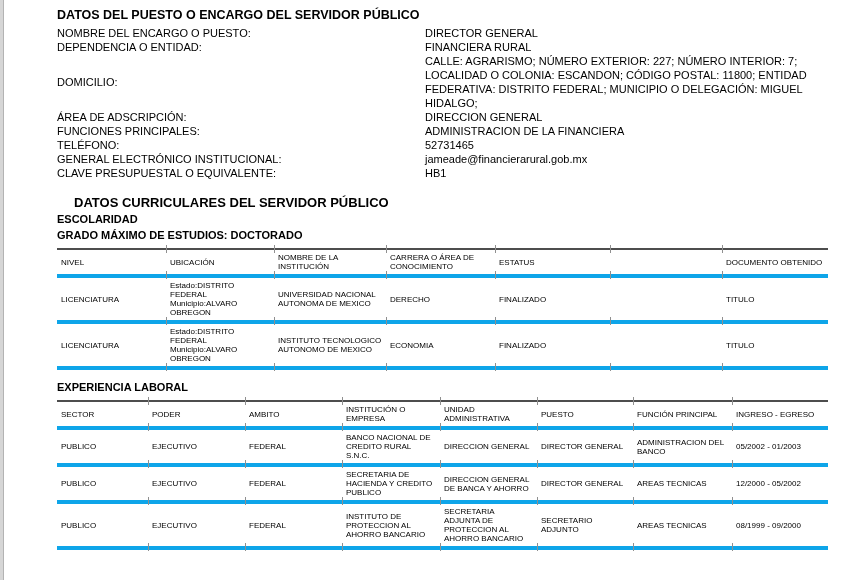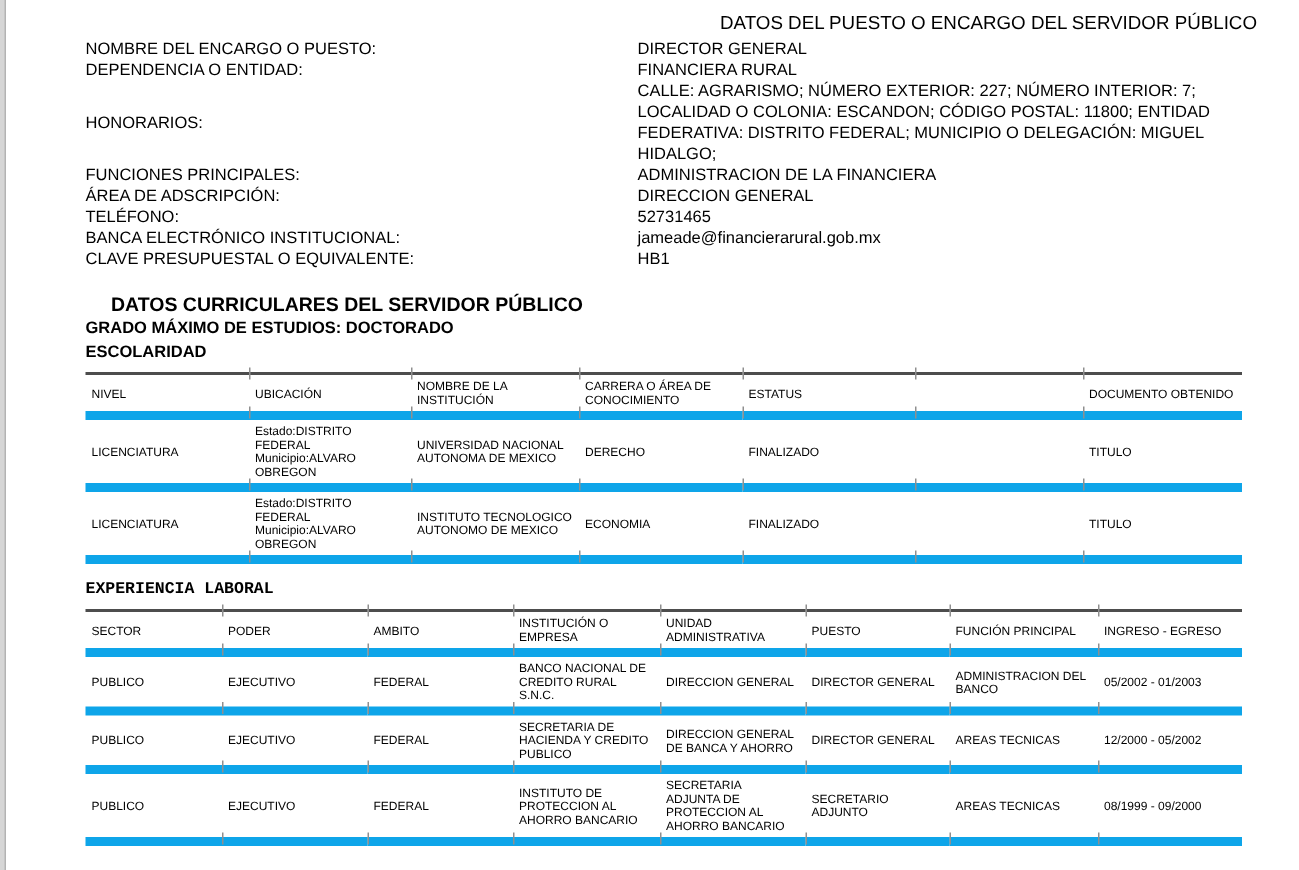--- a/index.html
+++ b/index.html
@@ -11,45 +11,45 @@
     color: #000;
   }
   .window-edge {
     position: absolute; left: 0; top: 0; bottom: 0;
     width: 3px; background: #d6d6d6;
     border-right: 1px solid #b3b3b3;
   }
   .content {
     position: absolute; left: 57px; top: 8px; width: 781px;
   }
-  .h1 { font-size: 12.5px; font-weight: normal; line-height: 15px; margin-bottom: 3px; text-align: right; }
+  .h1 { font-size: 12.5px; font-weight: bold; line-height: 15px; margin-bottom: 3px; }
   .fields { font-size: 11px; }
   .frow { display: flex; align-items: center; }
   .flabel { width: 368px; flex: none; line-height: 14px; }
   .fvalue { width: 395px; flex: none; line-height: 14px; }
   .h2 { font-size: 13px; font-weight: bold; line-height: 15px; margin-top: 15px; margin-left: 17px; }
   .h3 { font-size: 11px; font-weight: bold; line-height: 13px; margin-top: 3px; }
-  .exp-title { margin-top: 11px; font-family: Liberation Mono, monospace; }
+  .exp-title { margin-top: 11px; }
   table.doc-table {
     border-collapse: collapse;
     table-layout: fixed;
     width: 771px;
     margin-top: 6px;
     font-size: 8px;
     line-height: 9px;
   }
   .exp-table { margin-top: 4px; }
   table.doc-table th, table.doc-table td {
     font-weight: normal;
     text-align: left;
     vertical-align: middle;
     padding: 3px 4px;
     white-space: pre-line;
     position: relative;
-    border-bottom: 6px solid #0ea5e9;
+    border-bottom: 4px solid #0ea5e9;
     word-wrap: break-word;
   }
   table.doc-table thead th { border-top: 2px solid #4d4d4d; }
   
   table.doc-table th:not(:last-child)::after,
   table.doc-table td:not(:last-child)::after {
     content: ""; position: absolute; right: -1px; bottom: -5px;
     width: 1px; height: 8px; background: #8f8f8f;
   }
   table.doc-table thead th:not(:last-child)::before {
@@ -76,50 +76,50 @@
   <div class="fields">
     <div class="frow">
       <div class="flabel">NOMBRE DEL ENCARGO O PUESTO:</div>
       <div class="fvalue">DIRECTOR GENERAL</div>
     </div>
     <div class="frow">
       <div class="flabel">DEPENDENCIA O ENTIDAD:</div>
       <div class="fvalue">FINANCIERA RURAL</div>
     </div>
     <div class="frow">
-      <div class="flabel">HONORARIOS:</div>
+      <div class="flabel">DOMICILIO:</div>
       <div class="fvalue">CALLE: AGRARISMO; NÚMERO EXTERIOR: 227; NÚMERO INTERIOR: 7; LOCALIDAD O COLONIA: ESCANDON; CÓDIGO POSTAL: 11800; ENTIDAD FEDERATIVA: DISTRITO FEDERAL; MUNICIPIO O DELEGACIÓN: MIGUEL HIDALGO;</div>
+    </div>
+    <div class="frow">
+      <div class="flabel">ÁREA DE ADSCRIPCIÓN:</div>
+      <div class="fvalue">DIRECCION GENERAL</div>
     </div>
     <div class="frow">
       <div class="flabel">FUNCIONES PRINCIPALES:</div>
       <div class="fvalue">ADMINISTRACION DE LA FINANCIERA</div>
     </div>
     <div class="frow">
-      <div class="flabel">ÁREA DE ADSCRIPCIÓN:</div>
-      <div class="fvalue">DIRECCION GENERAL</div>
-    </div>
-    <div class="frow">
       <div class="flabel">TELÉFONO:</div>
       <div class="fvalue">52731465</div>
     </div>
     <div class="frow">
-      <div class="flabel">BANCA ELECTRÓNICO INSTITUCIONAL:</div>
+      <div class="flabel">GENERAL ELECTRÓNICO INSTITUCIONAL:</div>
       <div class="fvalue">jameade@financierarural.gob.mx</div>
     </div>
     <div class="frow">
     </div>
     <div class="frow">
       <div class="flabel">CLAVE PRESUPUESTAL O EQUIVALENTE:</div>
       <div class="fvalue">HB1</div>
     </div>
   </div>
 
   <div class="h2">DATOS CURRICULARES DEL SERVIDOR PÚBLICO</div>
+  <div class="h3">ESCOLARIDAD</div>
   <div class="h3">GRADO MÁXIMO DE ESTUDIOS: DOCTORADO</div>
-  <div class="h3">ESCOLARIDAD</div>
 
   <table class="doc-table edu-table">
     <colgroup>
       <col style="width:109px">
         <col style="width:108px">
         <col style="width:112px">
       <col style="width:109px">
         <col style="width:115px">
         <col style="width:112px">
       <col style="width:106px">

